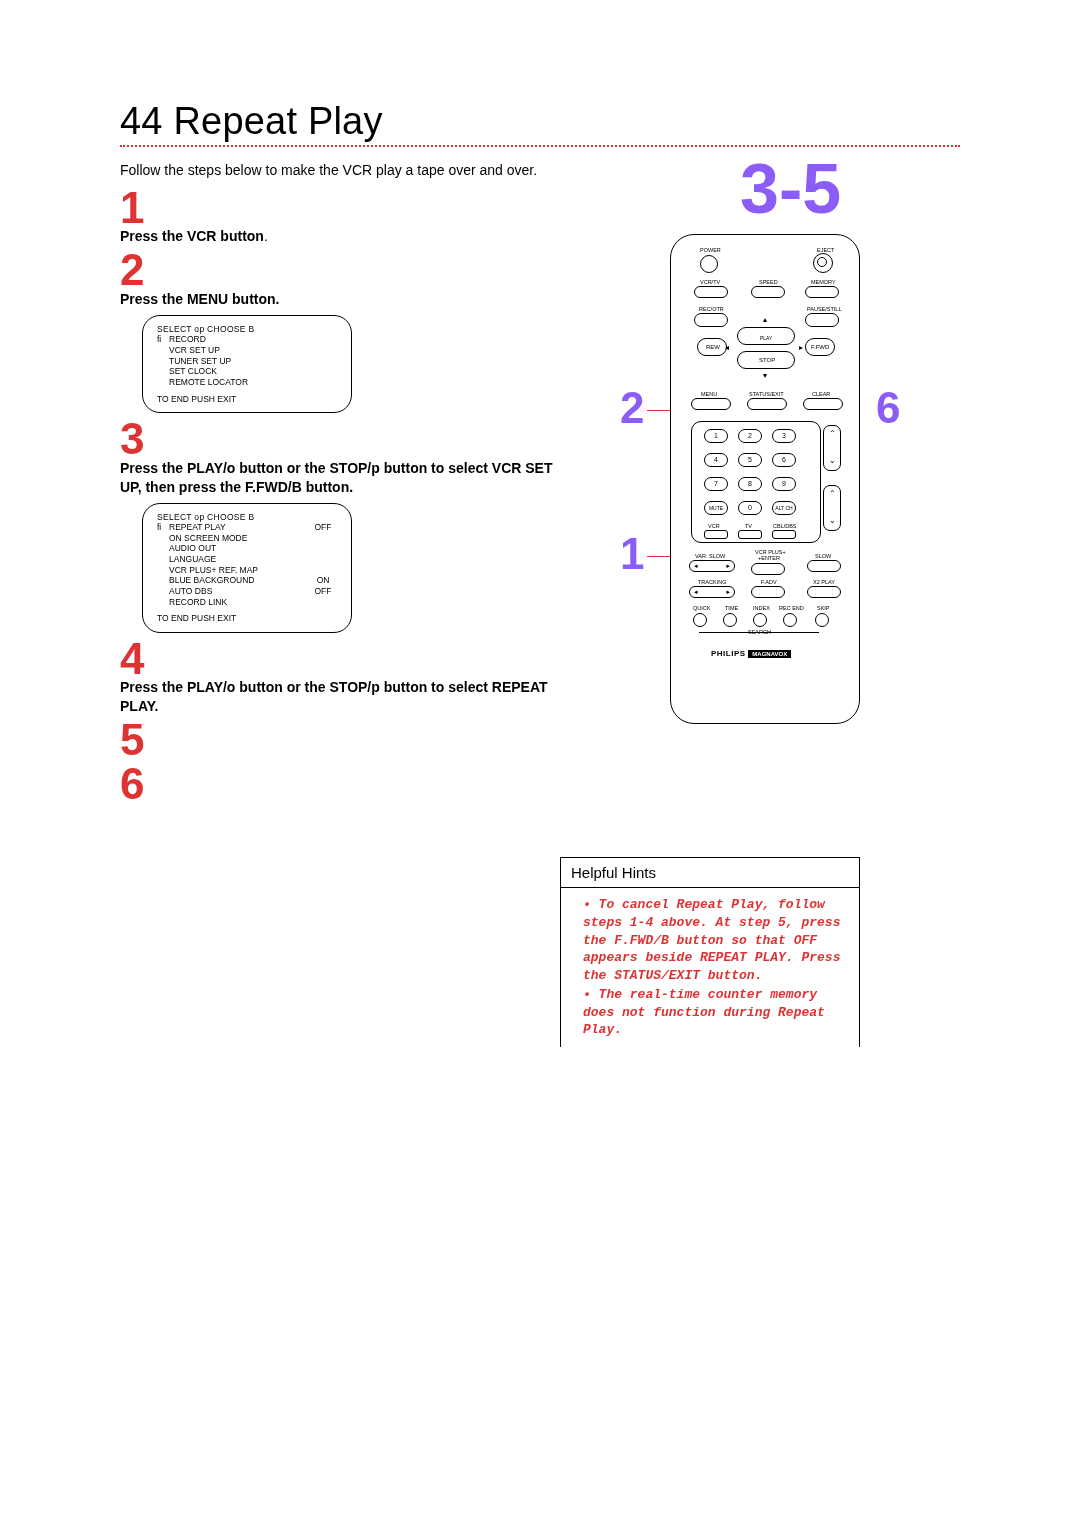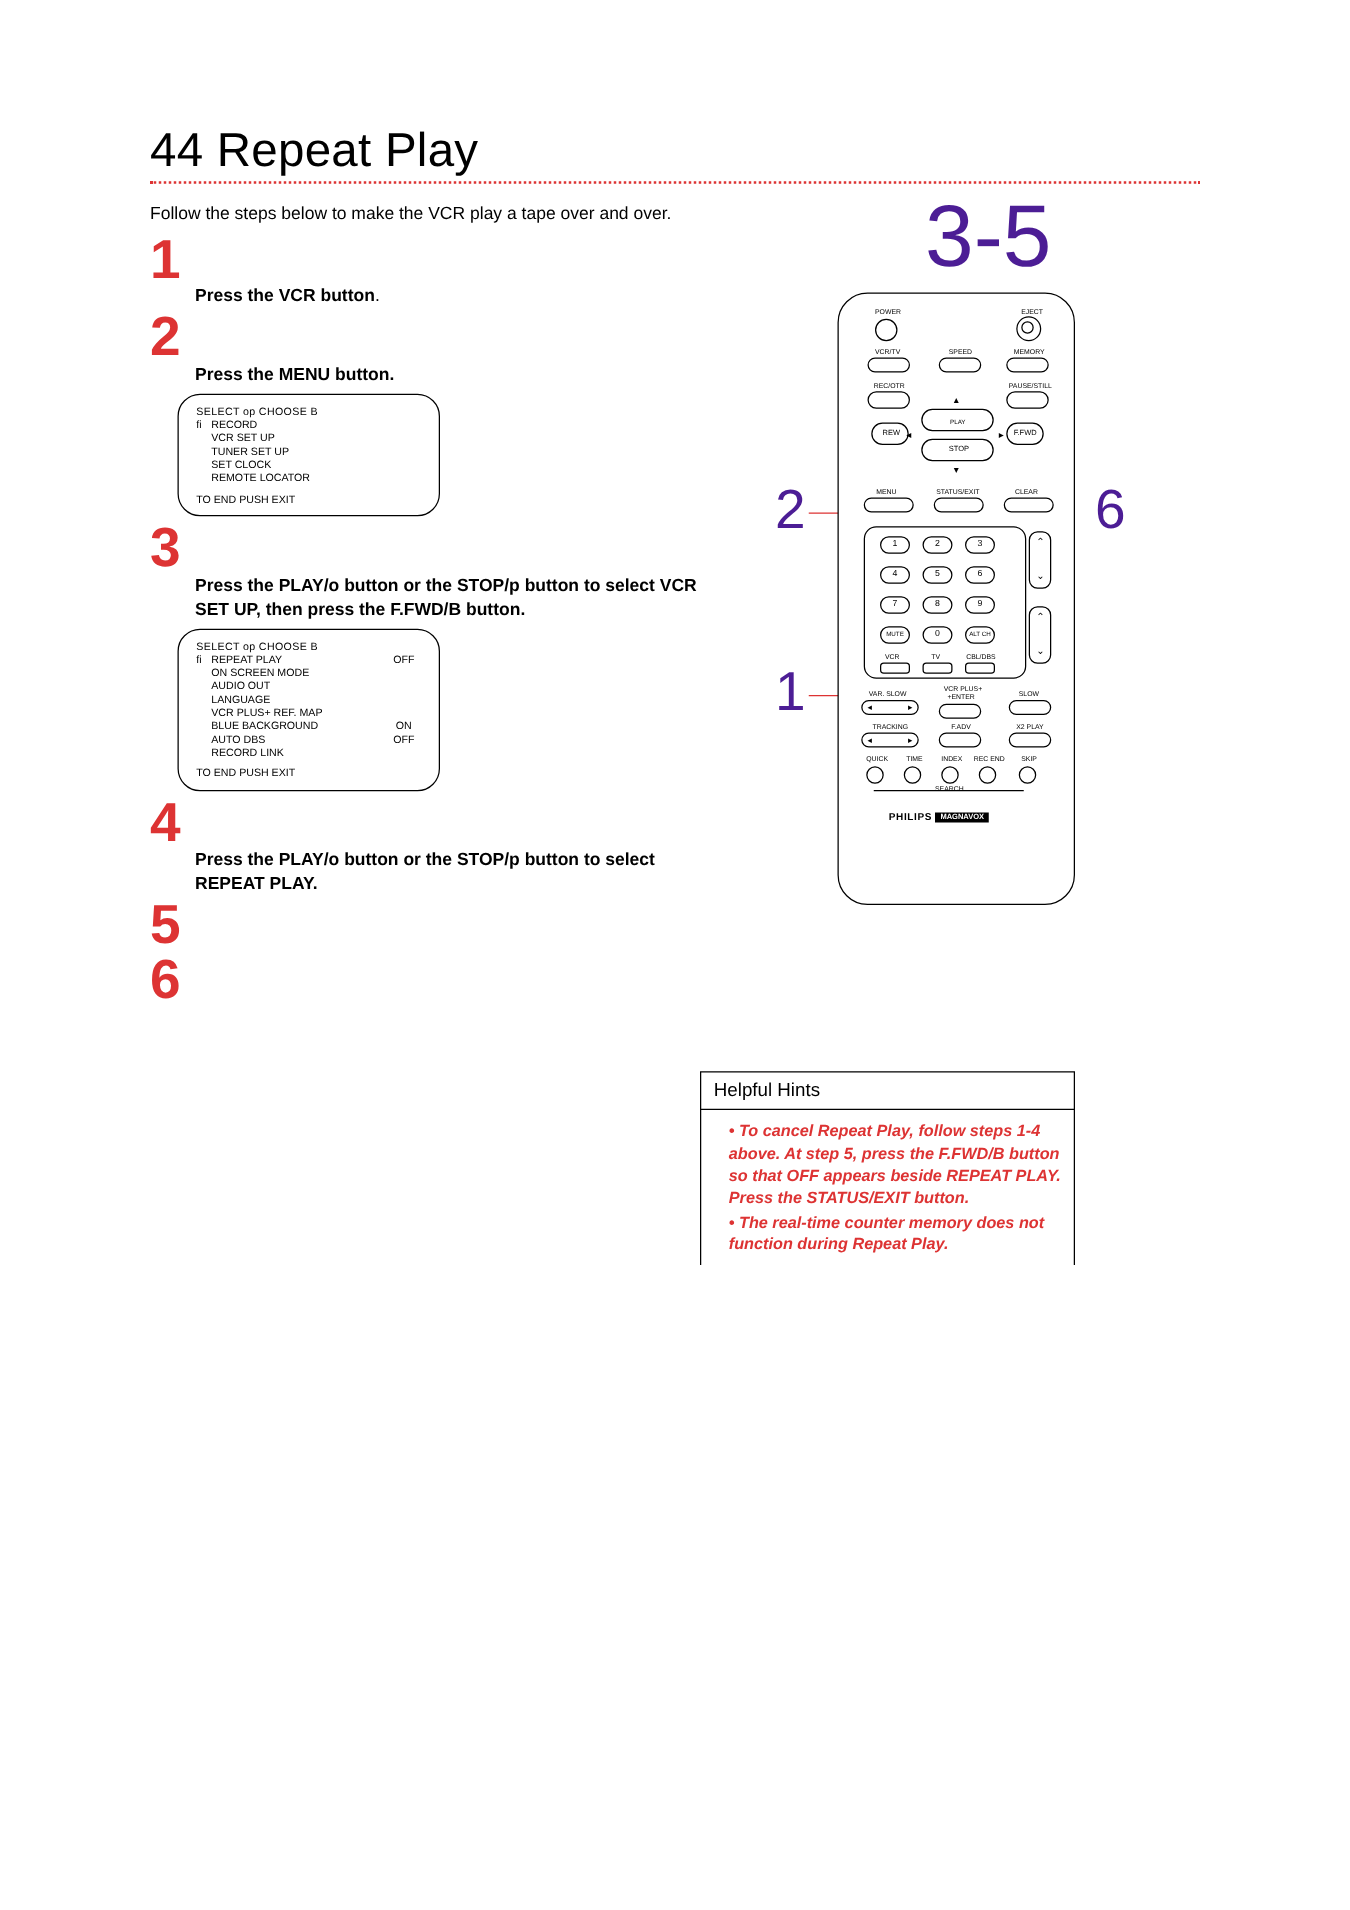--- a/index.html
+++ b/index.html
@@ -30,21 +30,21 @@
   .left { width: 460px; }
   .right { width: 340px; position: relative; margin-top: -10px; }
 
   .step { margin-top: 4px; margin-bottom: 4px; }
   .step-num {
     font-size: 44px;
     font-weight: 700;
     color: #d33;
     line-height: 0.9;
   }
-  .step-text { font-size: 14px; line-height: 1.35; max-width: 440px; margin-left: 36px; }
+  .step-text { font-size: 14px; line-height: 1.35; max-width: 440px; }
   .step-text b { font-weight: 700; }
 
   
   .osd {
     border: 1.5px solid #000;
     border-radius: 18px;
     width: 210px;
     padding: 8px 14px 8px 14px;
     font-family: Arial, sans-serif;
     font-size: 8.5px;
@@ -68,30 +68,30 @@
   .hints-body {
     border-left: 1.5px solid #000;
     border-right: 1.5px solid #000;
     padding: 8px 4px 6px 12px;
     font-size: 13px;
     font-style: italic;
     font-weight: 700;
     color: #d33;
     line-height: 1.35;
   }
-  .hints-body ul { margin: 0; padding-left: 10px; list-style: none; }
+  .hints-body ul { margin: 0; padding-left: 10px; list-style: none; font-family: Liberation Mono, monospace; }
   .hints-body li::before { content: "•  "; }
   .hints-body li { margin-bottom: 2px; }
 
   
   .callout {
     position: absolute;
     font-size: 44px;
-    font-weight: 400;
-    color: #4c1d95;
+    font-weight: 700;
+    color: #8b5cf6;
     line-height: 1;
   }
   .callout.big { font-size: 70px; }
   .callout-line {
     position: absolute;
     background: #d33;
   }
   
   
   .remote {

